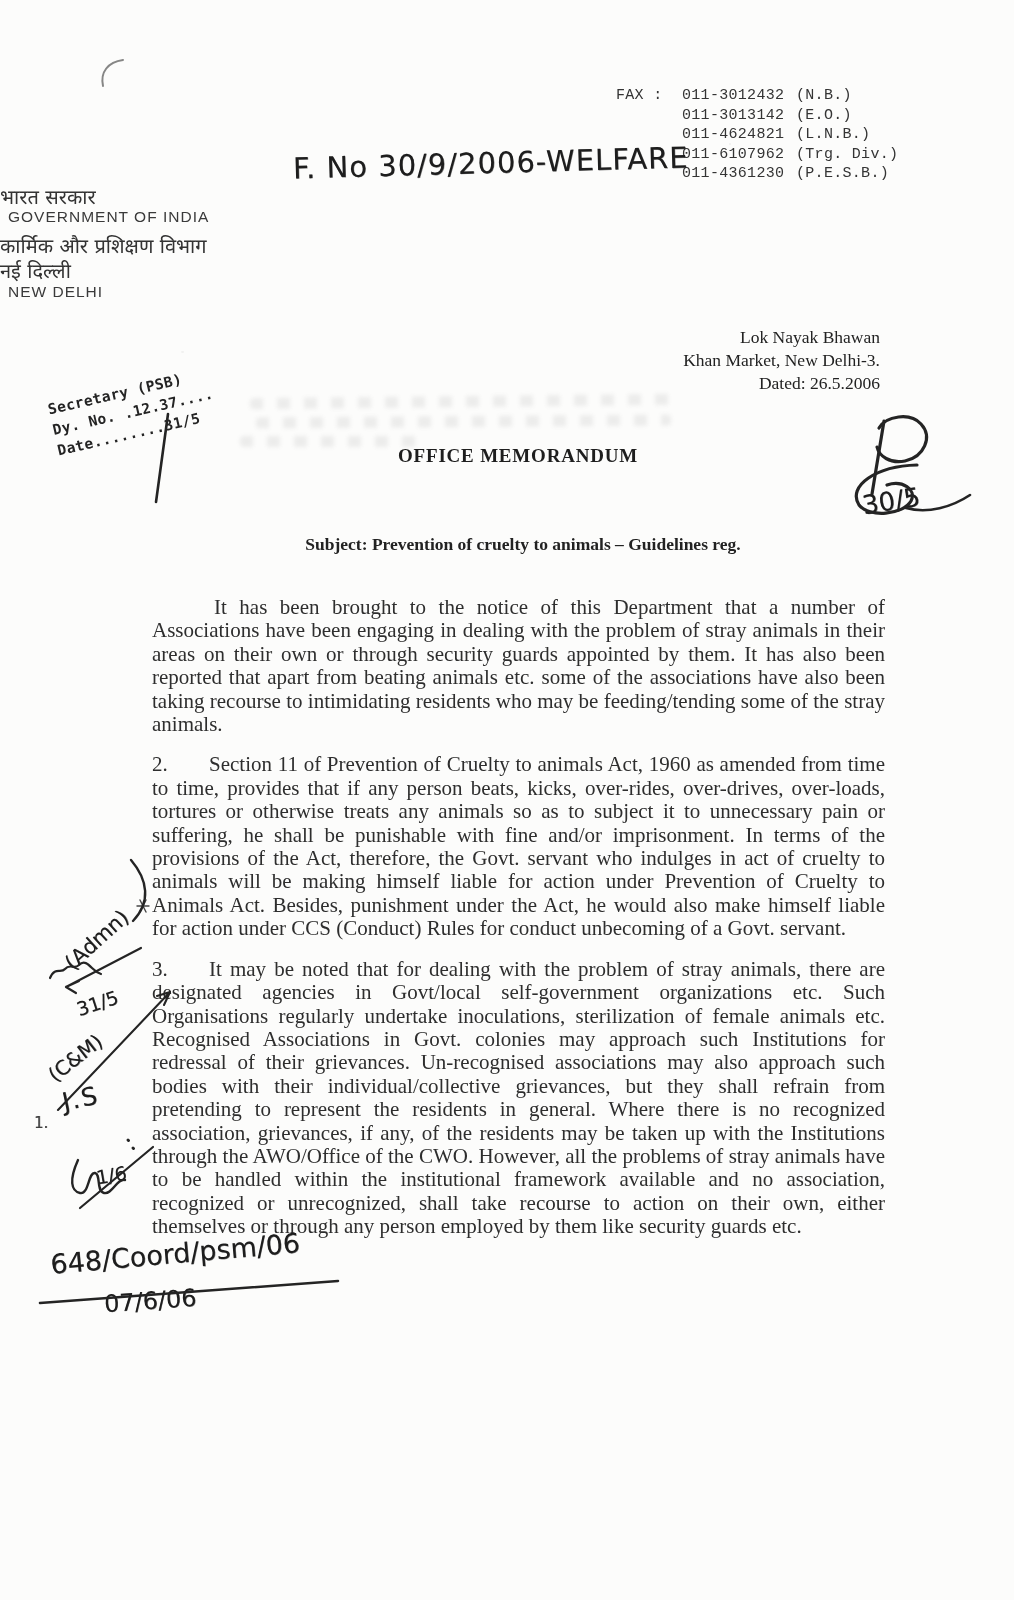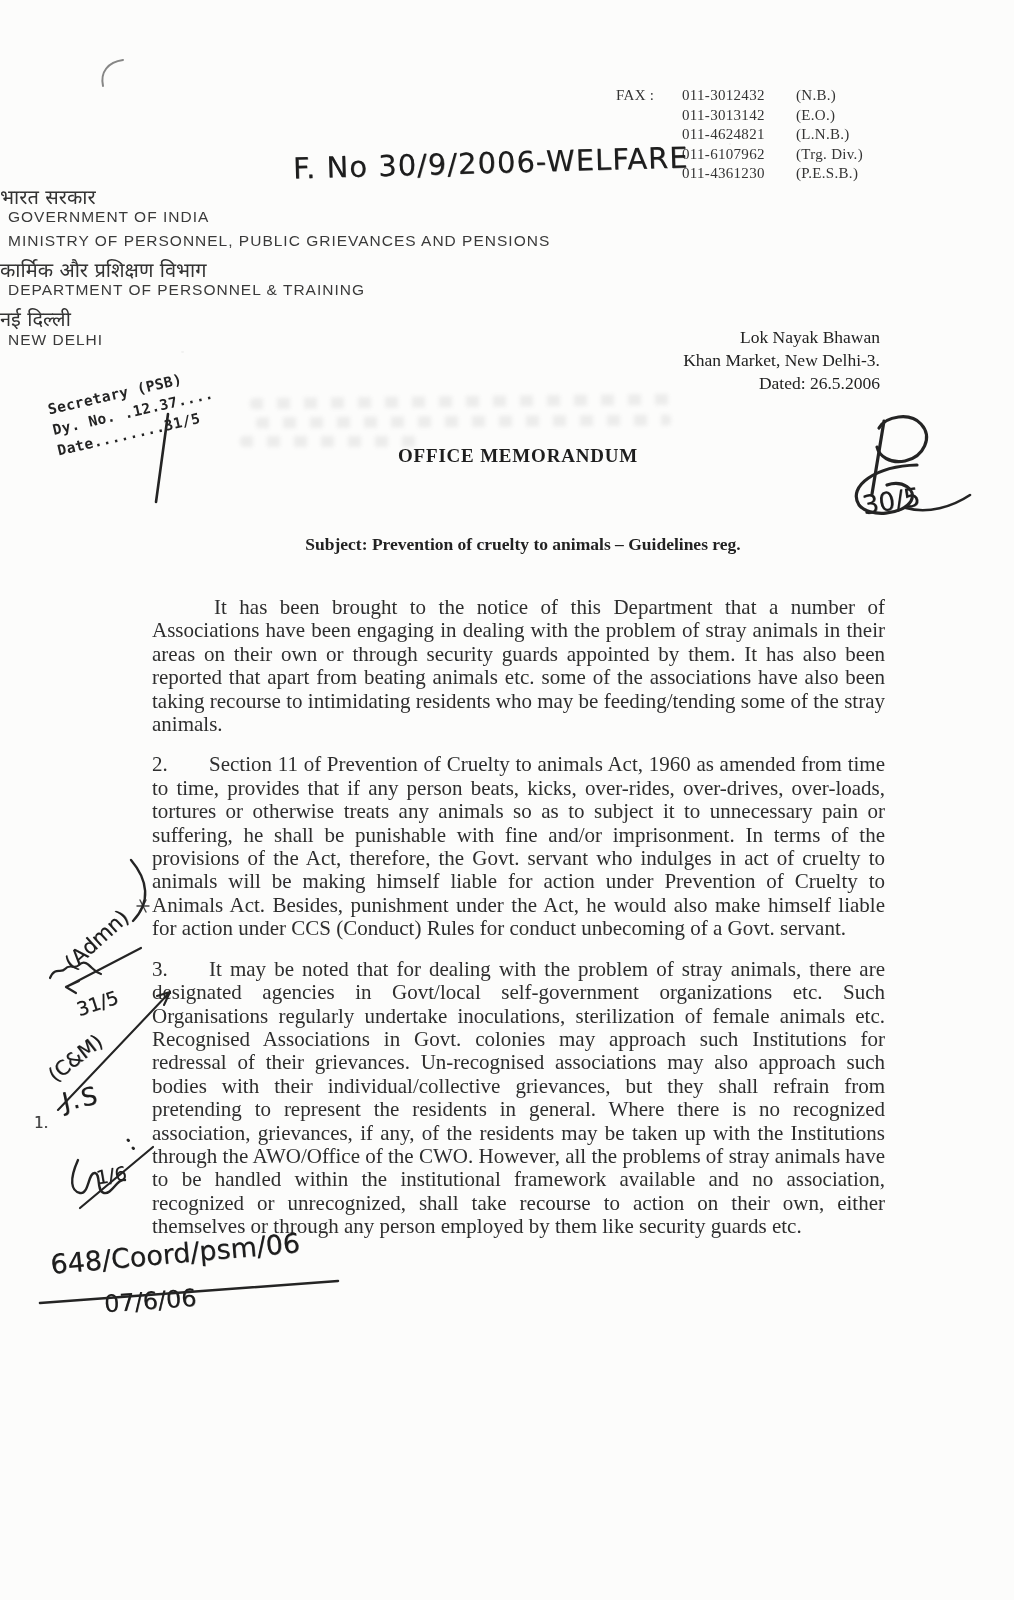--- a/index.html
+++ b/index.html
@@ -12,21 +12,21 @@
       radial-gradient(circle at 18% 22%, rgba(0,0,0,.045) 0 1px, transparent 1.5px),
       radial-gradient(circle at 72% 9%, rgba(0,0,0,.04) 0 1px, transparent 1.5px),
       radial-gradient(circle at 40% 64%, rgba(0,0,0,.035) 0 1px, transparent 1.5px);
     overflow:hidden;
     font-family:"Liberation Serif", serif;
     color:#2d2d2d;
   }
   .abs{position:absolute;}
 
   
-  .fax{left:616px;top:86px;font-family:Liberation Serif, serif;font-size:15px;
+  .fax{left:616px;top:86px;font-family:Liberation Mono, monospace;font-size:15px;
        line-height:19.5px;color:#343434;letter-spacing:.3px;}
   .fax-row{display:flex;}
   .fax-label{width:66px;}
   .fax-spacer{width:66px;}
   .fax-number{width:114px;}
 
   
   .hand{font-family:"DejaVu Sans",sans-serif;color:#1d1d1d;
         text-shadow:.4px .4px 0 rgba(20,20,20,.55);white-space:nowrap;}
 
@@ -111,23 +111,21 @@
       <span class="fax-number">011-4361230</span>
       <span class="fax-dept">(P.E.S.B.)</span>
     </div>
   </div>
 
   <div class="abs hand fileno">F. No 30/9/2006-WELFARE</div>
 
   <div class="abs letterhead">
     <div class="lh-hindi">भारत सरकार</div>
     <div class="lh-eng">GOVERNMENT OF INDIA</div>
-    <div class="lh-eng">MINISTRY OF PERSONNEL, PUBLIC GRIEVANCES AND PENSIONS</div>
     <div class="lh-hindi">कार्मिक और प्रशिक्षण विभाग</div>
-    <div class="lh-eng">DEPARTMENT OF PERSONNEL &amp; TRAINING</div>
     <div class="lh-hindi lh-city-h">नई दिल्ली</div>
     <div class="lh-eng">NEW DELHI</div>
   </div>
 
   <div class="abs addr">
     <div>Lok Nayak Bhawan</div>
     <div>Khan Market, New Delhi-3.</div>
     <div>Dated: 26.5.2006</div>
   </div>
 

